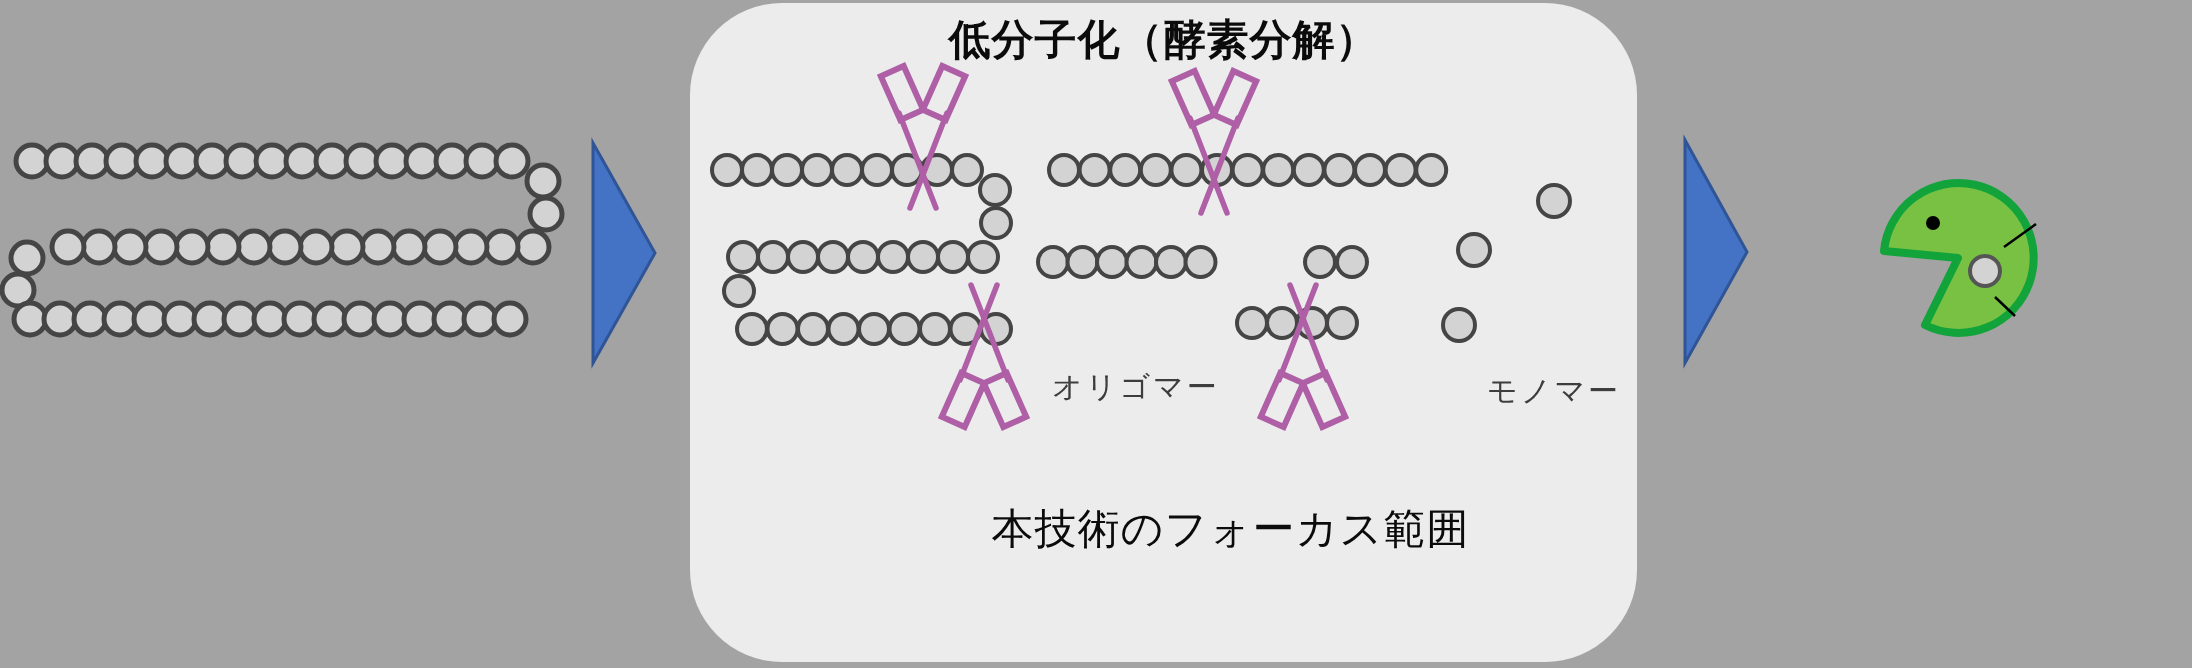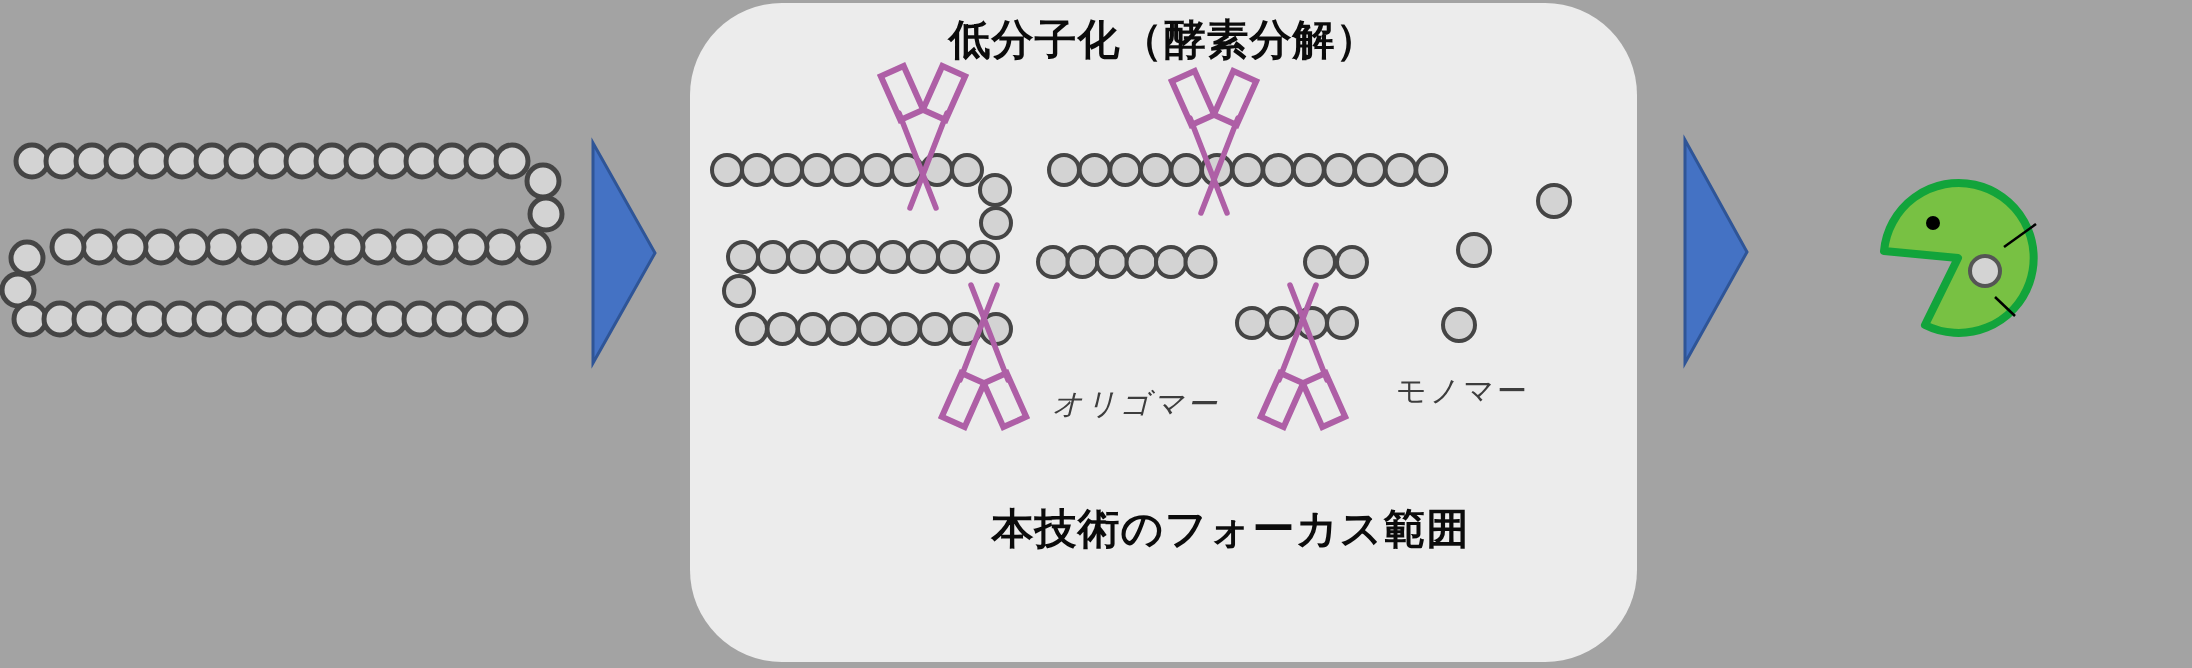--- a/index.html
+++ b/index.html
@@ -11,29 +11,29 @@
     position:absolute;left:690px;top:3px;width:947px;height:659px;
     background:#ececec;border-radius:92px;z-index:1;
   }
   .title{
     position:absolute;left:690px;top:12px;width:947px;z-index:3;
     text-align:center;font-size:42px;font-weight:bold;color:#0b0b0b;
     letter-spacing:1px;
   }
   .focus-note{
     position:absolute;left:690px;top:498px;width:1081px;z-index:3;
-    text-align:center;font-size:42px;font-weight:bold;color:#0b0b0b;
+    text-align:center;font-size:42px;font-weight:normal;color:#0b0b0b;
     line-height:61px;letter-spacing:1px;
   }
   .label{
     position:absolute;z-index:3;font-size:30px;color:#3d3d3d;
     letter-spacing:3px;white-space:nowrap;
   }
-  .oligomer{left:1052px;top:384px;font-style:italic;}
-  .monomer{left:1396px;top:371px;}
+  .oligomer{left:1052px;top:367px;}
+  .monomer{left:1487px;top:371px;}
   #diagram-svg{position:absolute;left:0;top:0;z-index:2;pointer-events:none;}
 </style>
 </head>
 <body>
 
 <div class="canvas">
   <div class="focus-box"></div>
   <div class="title">低分子化（酵素分解）</div>
   <div class="label oligomer">オリゴマー</div>
   <div class="label monomer">モノマー</div>

